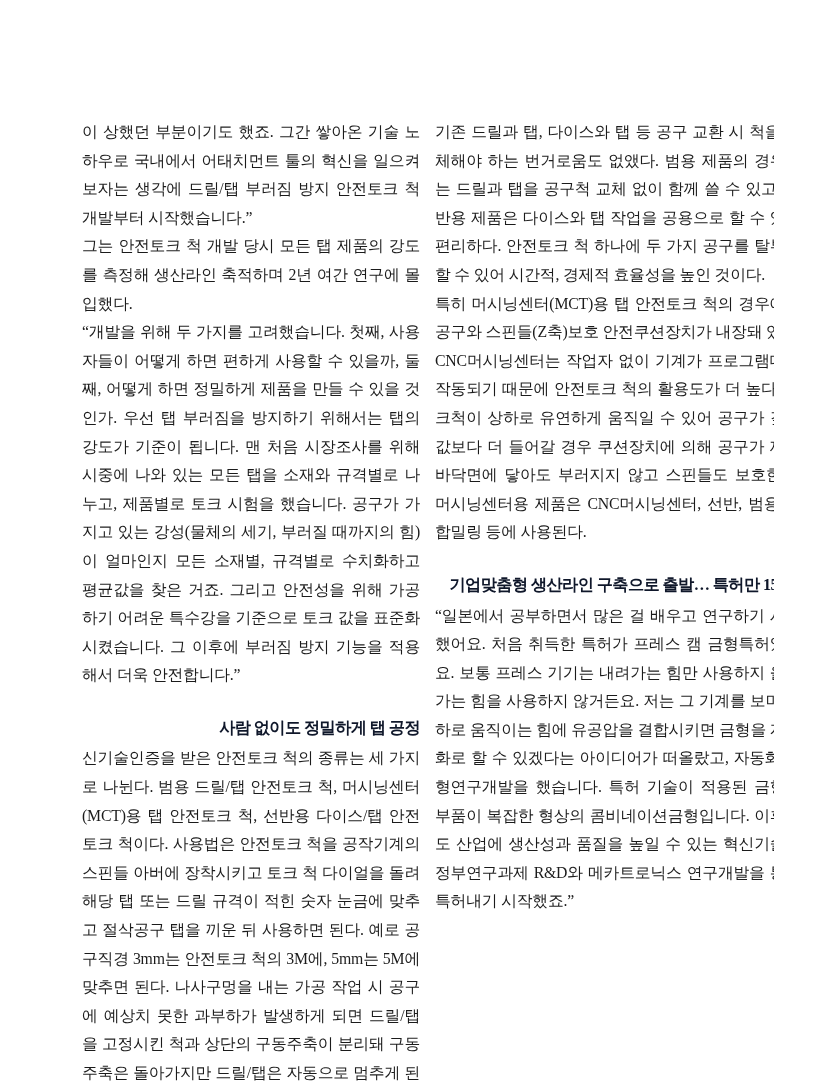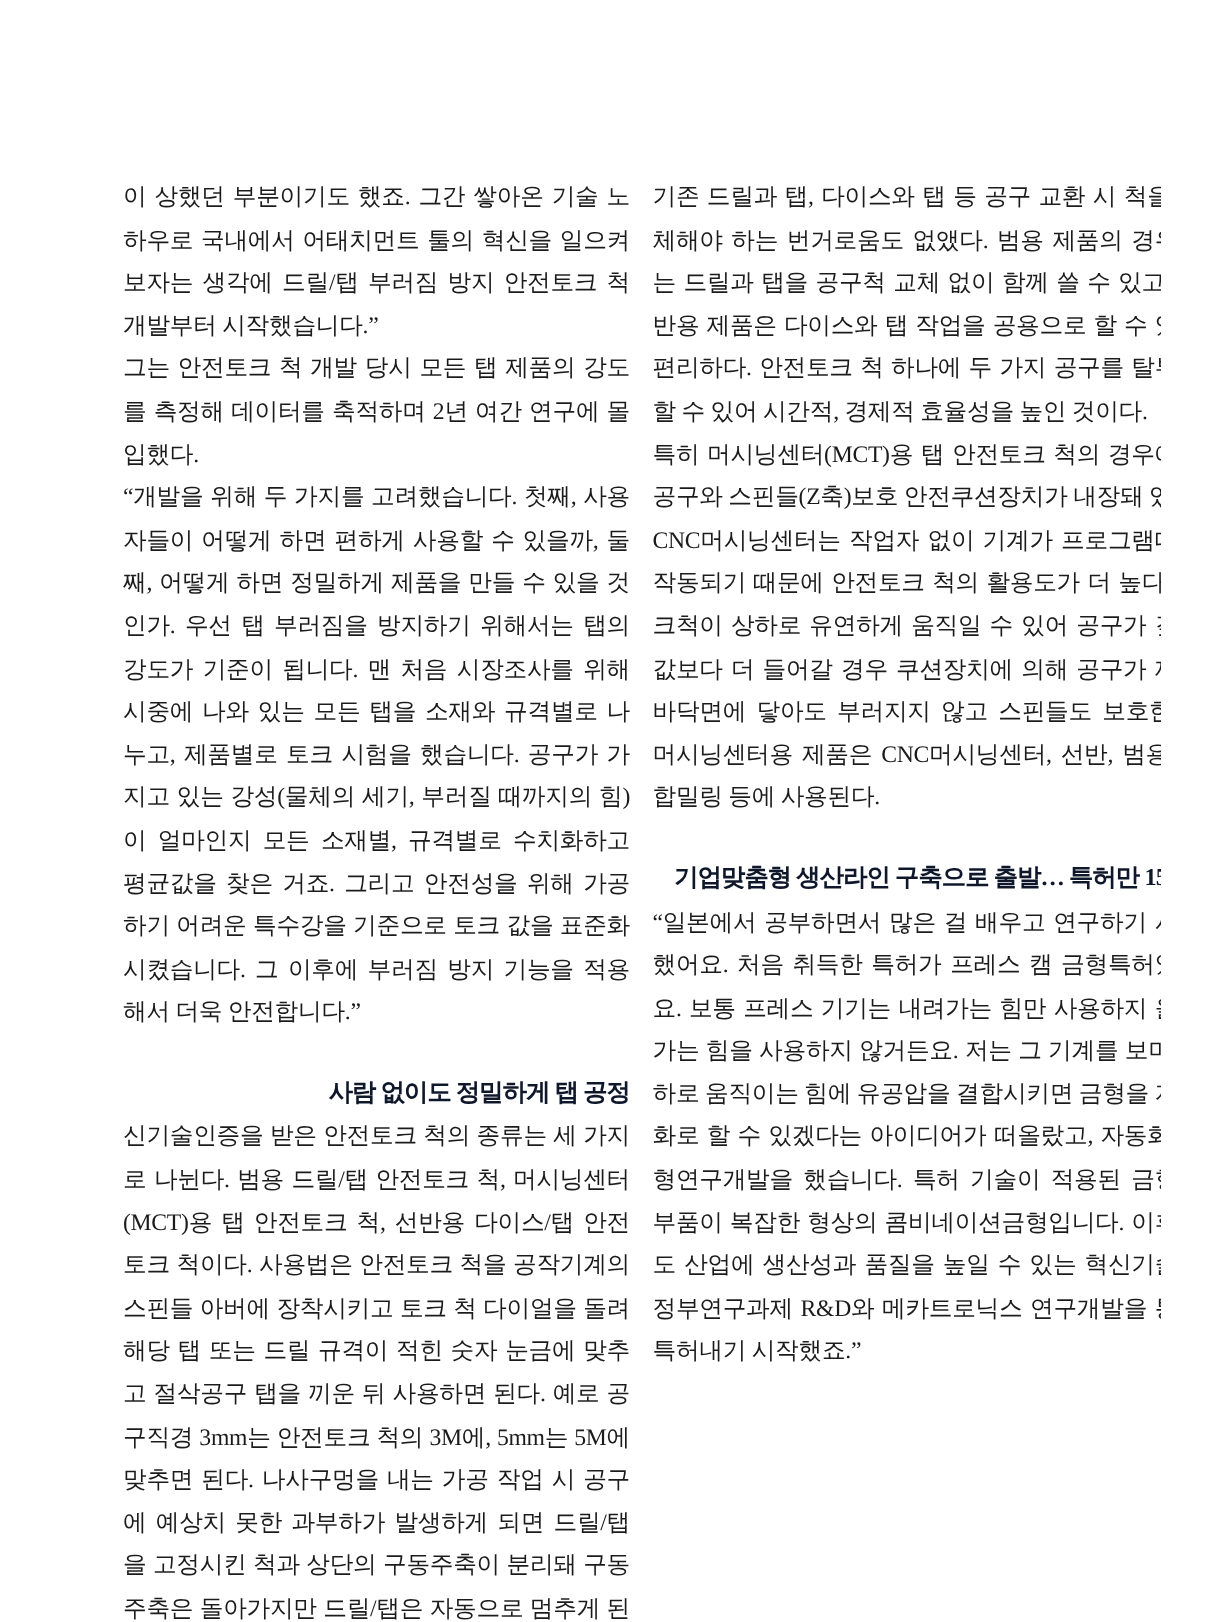--- a/index.html
+++ b/index.html
@@ -51,21 +51,21 @@
   }
 </style>
 </head>
 <body>
 
 <div class="page">
   <div class="columns">
 
     <div class="col left">
       <p class="body">이 상했던 부분이기도 했죠. 그간 쌓아온 기술 노하우로 국내에서 어태치먼트 툴의 혁신을 일으켜 보자는 생각에 드릴/탭 부러짐 방지 안전토크 척 개발부터 시작했습니다.”</p>
-      <p class="body">그는 안전토크 척 개발 당시 모든 탭 제품의 강도를 측정해 데이터를 축적하며 2년 여간 연구에 몰입했다.</p>
+      <p class="body">그는 안전토크 척 개발 당시 모든 탭 제품의 강도를 측정해 생산라인 축적하며 2년 여간 연구에 몰입했다.</p>
       <p class="body">“개발을 위해 두 가지를 고려했습니다. 첫째, 사용자들이 어떻게 하면 편하게 사용할 수 있을까, 둘째, 어떻게 하면 정밀하게 제품을 만들 수 있을 것인가. 우선 탭 부러짐을 방지하기 위해서는 탭의 강도가 기준이 됩니다. 맨 처음 시장조사를 위해 시중에 나와 있는 모든 탭을 소재와 규격별로 나누고, 제품별로 토크 시험을 했습니다. 공구가 가지고 있는 강성(물체의 세기, 부러질 때까지의 힘)이 얼마인지 모든 소재별, 규격별로 수치화하고 평균값을 찾은 거죠. 그리고 안전성을 위해 가공하기 어려운 특수강을 기준으로 토크 값을 표준화 시켰습니다. 그 이후에 부러짐 방지 기능을 적용해서 더욱 안전합니다.”</p>
       <h3 class="section">사람 없이도 정밀하게 탭 공정</h3>
       <p class="body">신기술인증을 받은 안전토크 척의 종류는 세 가지로 나뉜다. 범용 드릴/탭 안전토크 척, 머시닝센터(MCT)용 탭 안전토크 척, 선반용 다이스/탭 안전토크 척이다. 사용법은 안전토크 척을 공작기계의 스핀들 아버에 장착시키고 토크 척 다이얼을 돌려 해당 탭 또는 드릴 규격이 적힌 숫자 눈금에 맞추고 절삭공구 탭을 끼운 뒤 사용하면 된다. 예로 공구직경 3mm는 안전토크 척의 3M에, 5mm는 5M에 맞추면 된다. 나사구멍을 내는 가공 작업 시 공구에 예상치 못한 과부하가 발생하게 되면 드릴/탭을 고정시킨 척과 상단의 구동주축이 분리돼 구동주축은 돌아가지만 드릴/탭은 자동으로 멈추게 된다. 장갑 또는 옷자락이 기계에 말리는 등 위급상황 시에는 스위치를 미처 끄지 못해도 공구척이 멈춰 안전하다.</p>
 
     </div>
 
     <div class="col right">
       <p class="body">기존 드릴과 탭, 다이스와 탭 등 공구 교환 시 척을 교체해야 하는 번거로움도 없앴다. 범용 제품의 경우에는 드릴과 탭을 공구척 교체 없이 함께 쓸 수 있고, 선반용 제품은 다이스와 탭 작업을 공용으로 할 수 있어 편리하다. 안전토크 척 하나에 두 가지 공구를 탈부착 할 수 있어 시간적, 경제적 효율성을 높인 것이다.</p>
       <p class="body">특히 머시닝센터(MCT)용 탭 안전토크 척의 경우에는 공구와 스핀들(Z축)보호 안전쿠션장치가 내장돼 있다. CNC머시닝센터는 작업자 없이 기계가 프로그램대로 작동되기 때문에 안전토크 척의 활용도가 더 높다. 토크척이 상하로 유연하게 움직일 수 있어 공구가 깊이 값보다 더 들어갈 경우 쿠션장치에 의해 공구가 제품 바닥면에 닿아도 부러지지 않고 스핀들도 보호한다. 머시닝센터용 제품은 CNC머시닝센터, 선반, 범용 복합밀링 등에 사용된다.</p>
       <h3 class="section">기업맞춤형 생산라인 구축으로 출발… 특허만 150개</h3>

